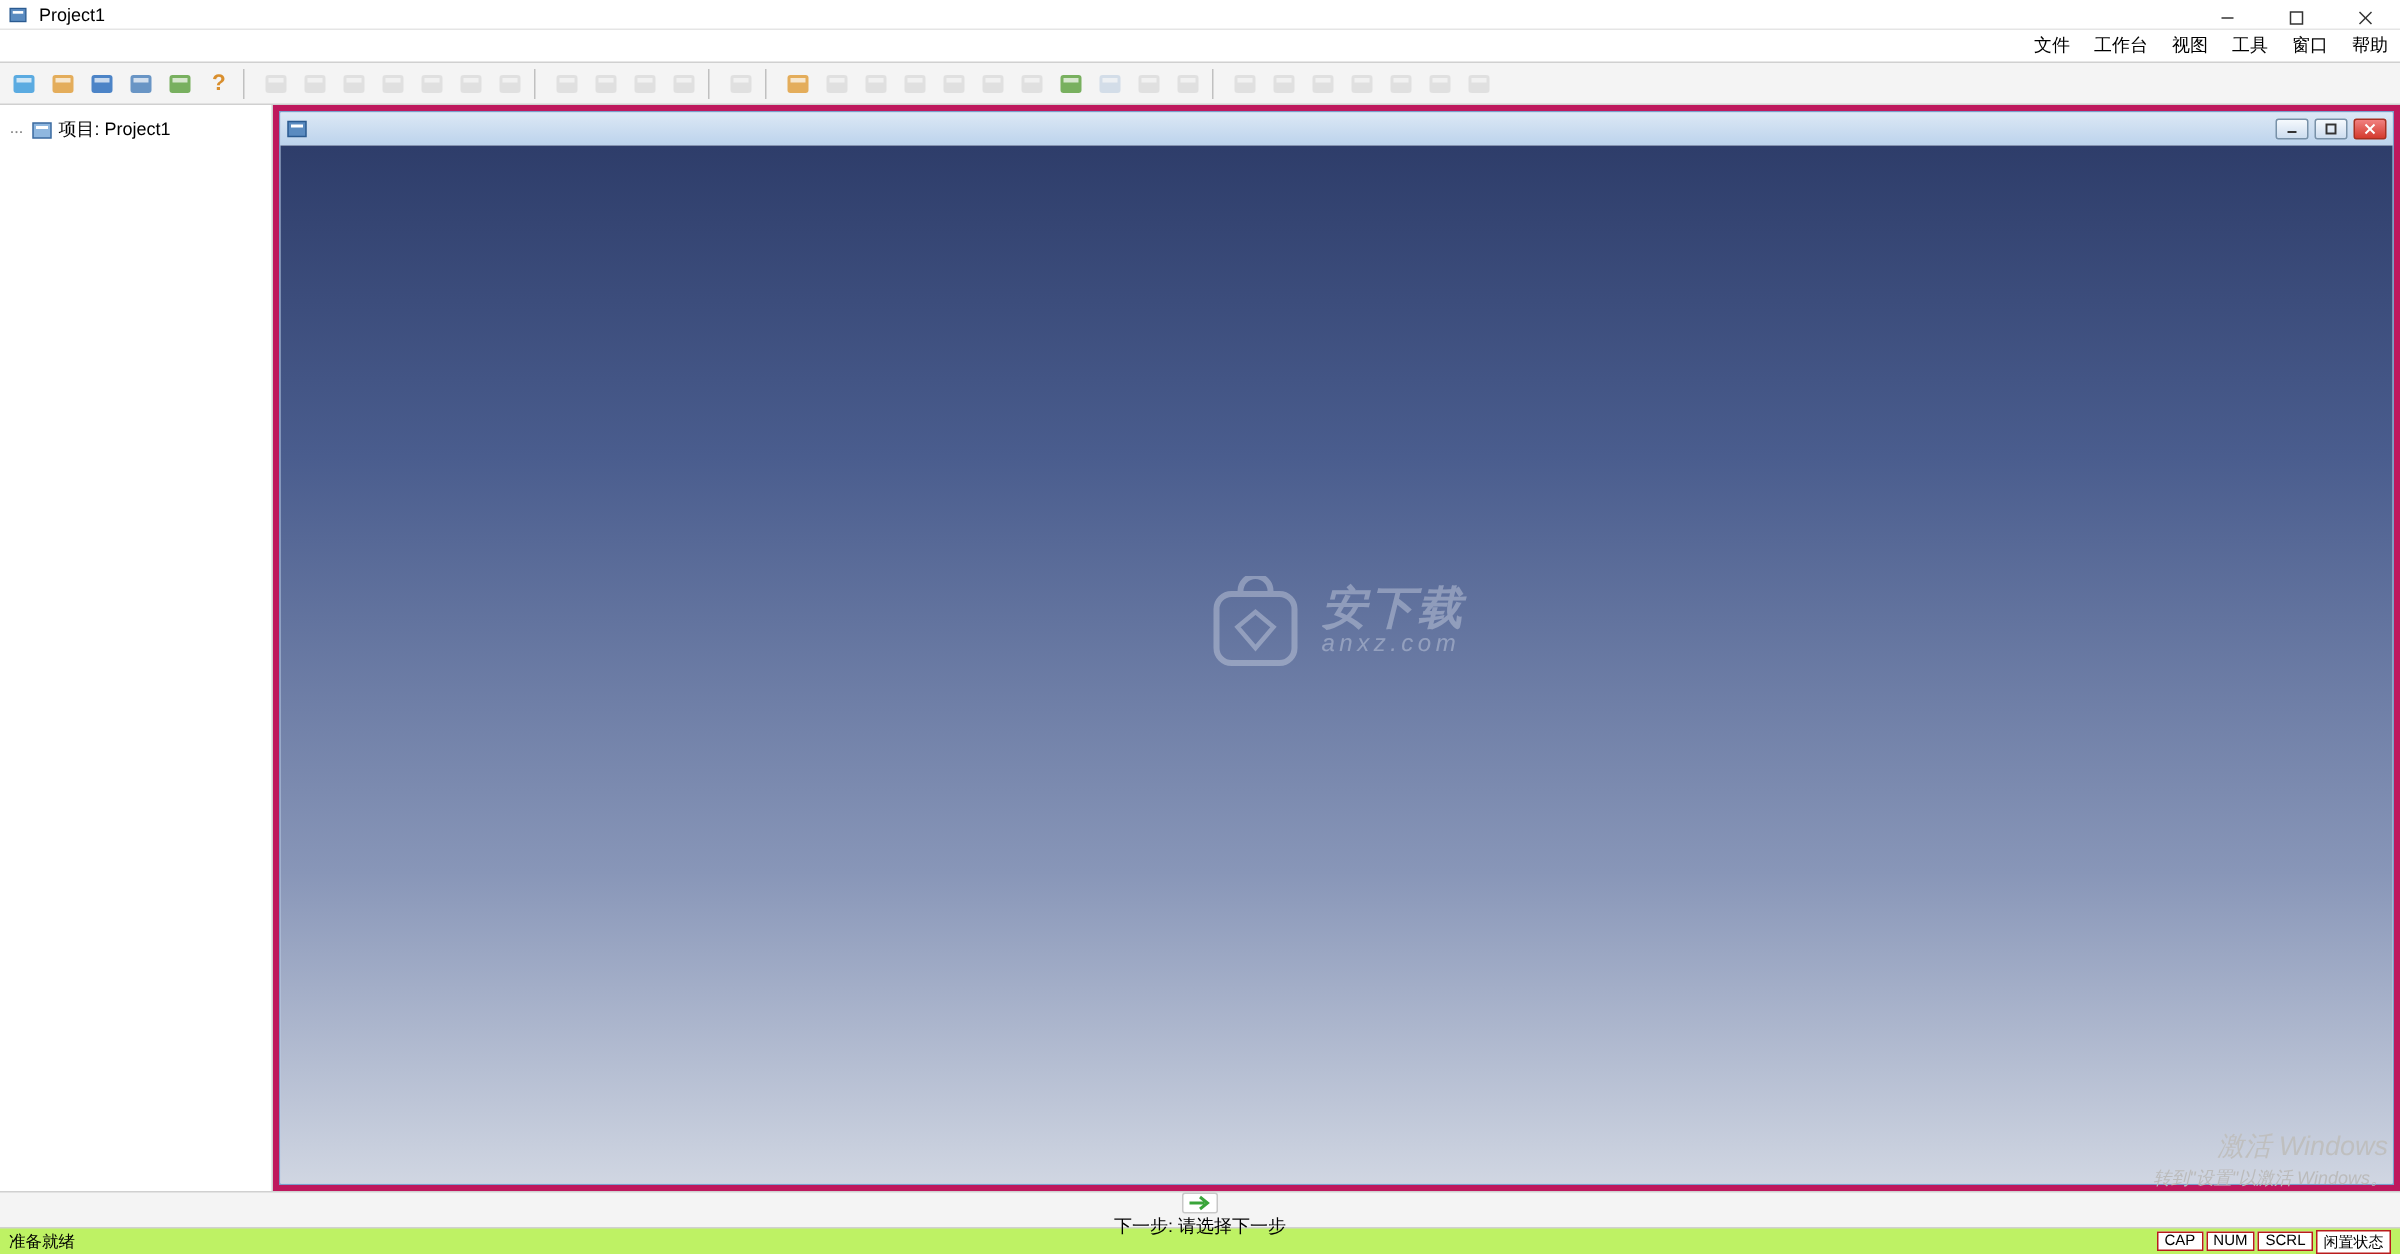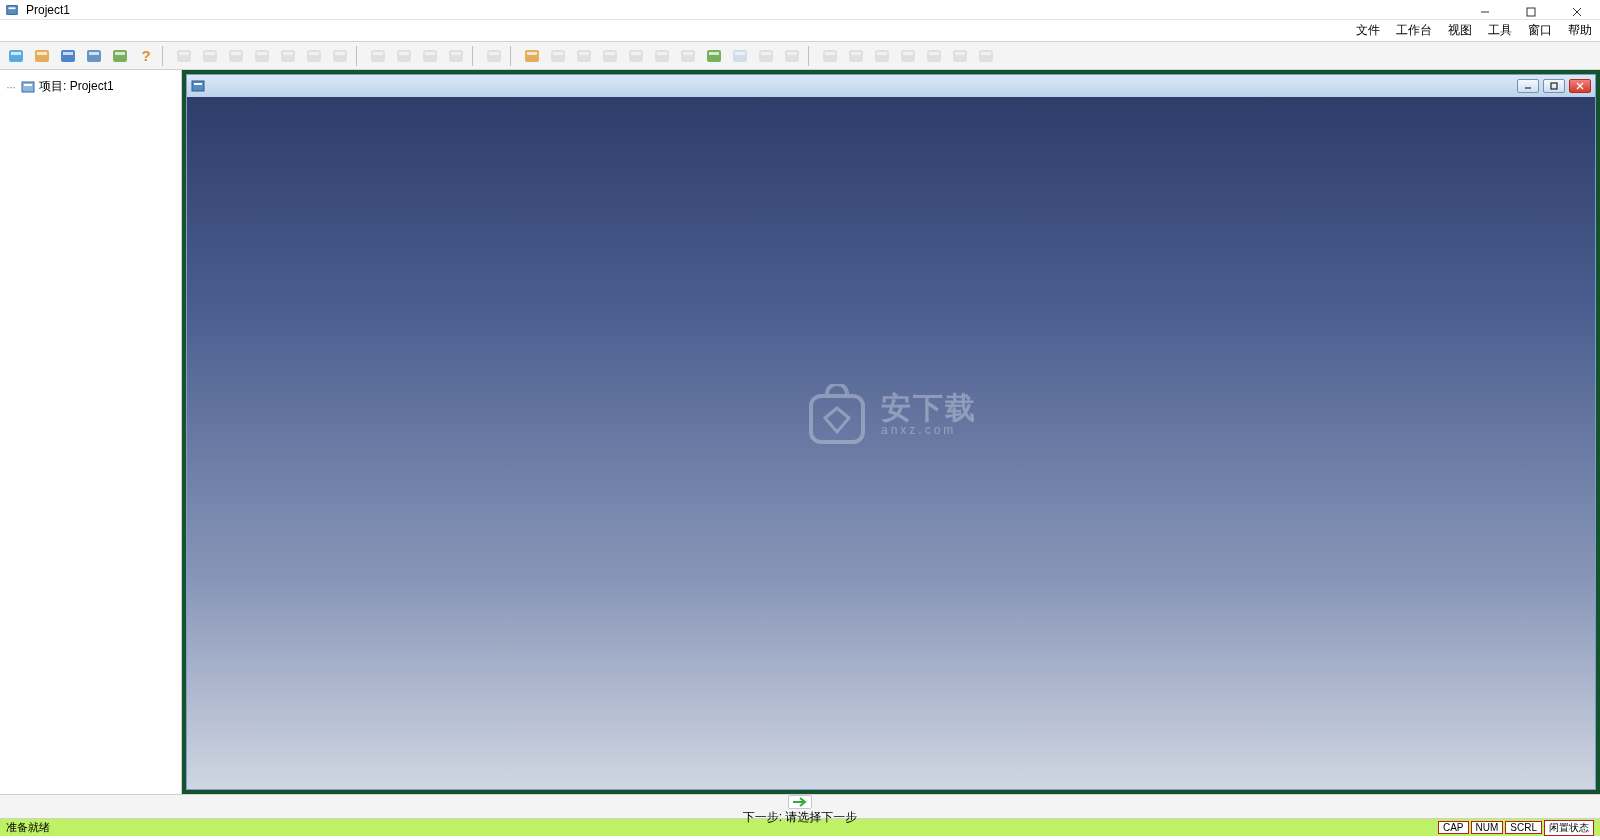--- a/index.html
+++ b/index.html
@@ -25,35 +25,35 @@
 .tb-btn svg { width:18px; height:18px; }
 .disabled { opacity:.35; }
 
 
 .main { display:flex; height:calc(100% - 24px - 22px - 28px - 24px - 18px); }
 .sidebar { width:182px; background:#fff; border-right:1px solid #d0d0d0; padding:6px 4px; }
 .tree-item { display:flex; align-items:center; gap:4px; font-size:12px; padding:2px 2px; }
 .tree-item .dots { color:#888; letter-spacing:-1px; margin-right:2px; }
 .tree-item .node-icon { width:14px; height:14px; }
 
-.canvas-area { flex:1; background:#14532d; padding:4px; position:relative; }
+.canvas-area { flex:1; background:#be185d; padding:4px; position:relative;font-style:italic; }
 .child-window { width:100%; height:100%; border:1px solid #7a9ecb; display:flex; flex-direction:column; background:#fff; }
 .child-title { height:22px; background:linear-gradient(#dce8f5,#bcd3ec); display:flex; align-items:center; padding:0 4px; }
 .child-title .child-icon { width:14px; height:14px; }
 .child-title .spacer { flex:1; }
 .child-ctrl { display:flex; gap:4px; }
 .child-ctrl .cbtn { width:22px; height:14px; border:1px solid #7891a8; border-radius:2px; display:flex; align-items:center; justify-content:center; background:linear-gradient(#f5f9fd,#cdddef); }
 .child-ctrl .cbtn.close { background:linear-gradient(#f08080,#d43b2e); border-color:#a83020; }
 .child-ctrl svg { width:8px; height:8px; stroke:#333; stroke-width:1.3; fill:none; }
 .child-ctrl .close svg { stroke:#fff; }
 .viewport { flex:1; background:linear-gradient(to bottom,#2e3d6a 0%,#4a5d8e 30%,#8896b8 70%,#d0d6e2 100%); position:relative; }
 .watermark { position:absolute; left:50%; top:46%; transform:translate(-50%,-50%); display:flex; align-items:center; gap:12px; opacity:.35; color:#e8ecf4; }
 .watermark .wm-logo { width:64px; height:62px; }
 .watermark .wm-text { font-size:30px; font-weight:bold; letter-spacing:2px; line-height:1; }
-.watermark .wm-sub { font-size:12px; letter-spacing:3px; }
+.watermark .wm-sub { font-size:16px; letter-spacing:3px; }
 
 
 .nextbar { height:24px; background:#f4f4f4; border-top:1px solid #d0d0d0; display:flex; align-items:center; padding:0 6px; gap:0; position:relative;flex-direction:column; }
 .nextbar .arrow-btn { width:24px; height:18px; display:flex; align-items:center; justify-content:center; border:1px solid #c8c8c8; border-radius:2px; background:#fff; }
 .nextbar .nb-text { font-size:12px; }
 .activate { position:absolute; right:8px; bottom:0; text-align:right; color:#bbb; font-size:12px; line-height:1.4; z-index:5; }
 .activate .line1 { font-size:18px; color:#bfbfbf; }
 
 
 .statusbar { height:18px; background:#bef264; border-top:1px solid #d0d0d0; display:flex; align-items:center; padding:0 6px; font-size:11px; }
@@ -367,20 +367,24 @@
             <path d="M22 10a10 10 0 0 1 20 0" fill="none" stroke="#e8ecf4" stroke-width="4"></path>
             <path d="M32 24l12 10-12 14-12-14z" fill="none" stroke="#e8ecf4" stroke-width="3"></path>
           </svg>
           <div>
             <div class="wm-text">安下载</div>
             <div class="wm-sub">anxz.com</div>
           </div>
         </div>
       </div>
     </div>
+    <div class="activate">
+      <div class="line1">激活 Windows</div>
+      <div class="line2">转到"设置"以激活 Windows。</div>
+    </div>
   </div>
 </div>
 
 <div class="nextbar">
   <div class="arrow-btn">
     <svg width="16" height="12" viewBox="0 0 16 12">
         <path d="M1 6h10M8 2l5 4-5 4" fill="none" stroke="#3aa53a" stroke-width="2"></path>
       </svg>
   </div>
   <span class="nb-text">下一步: 请选择下一步</span>

